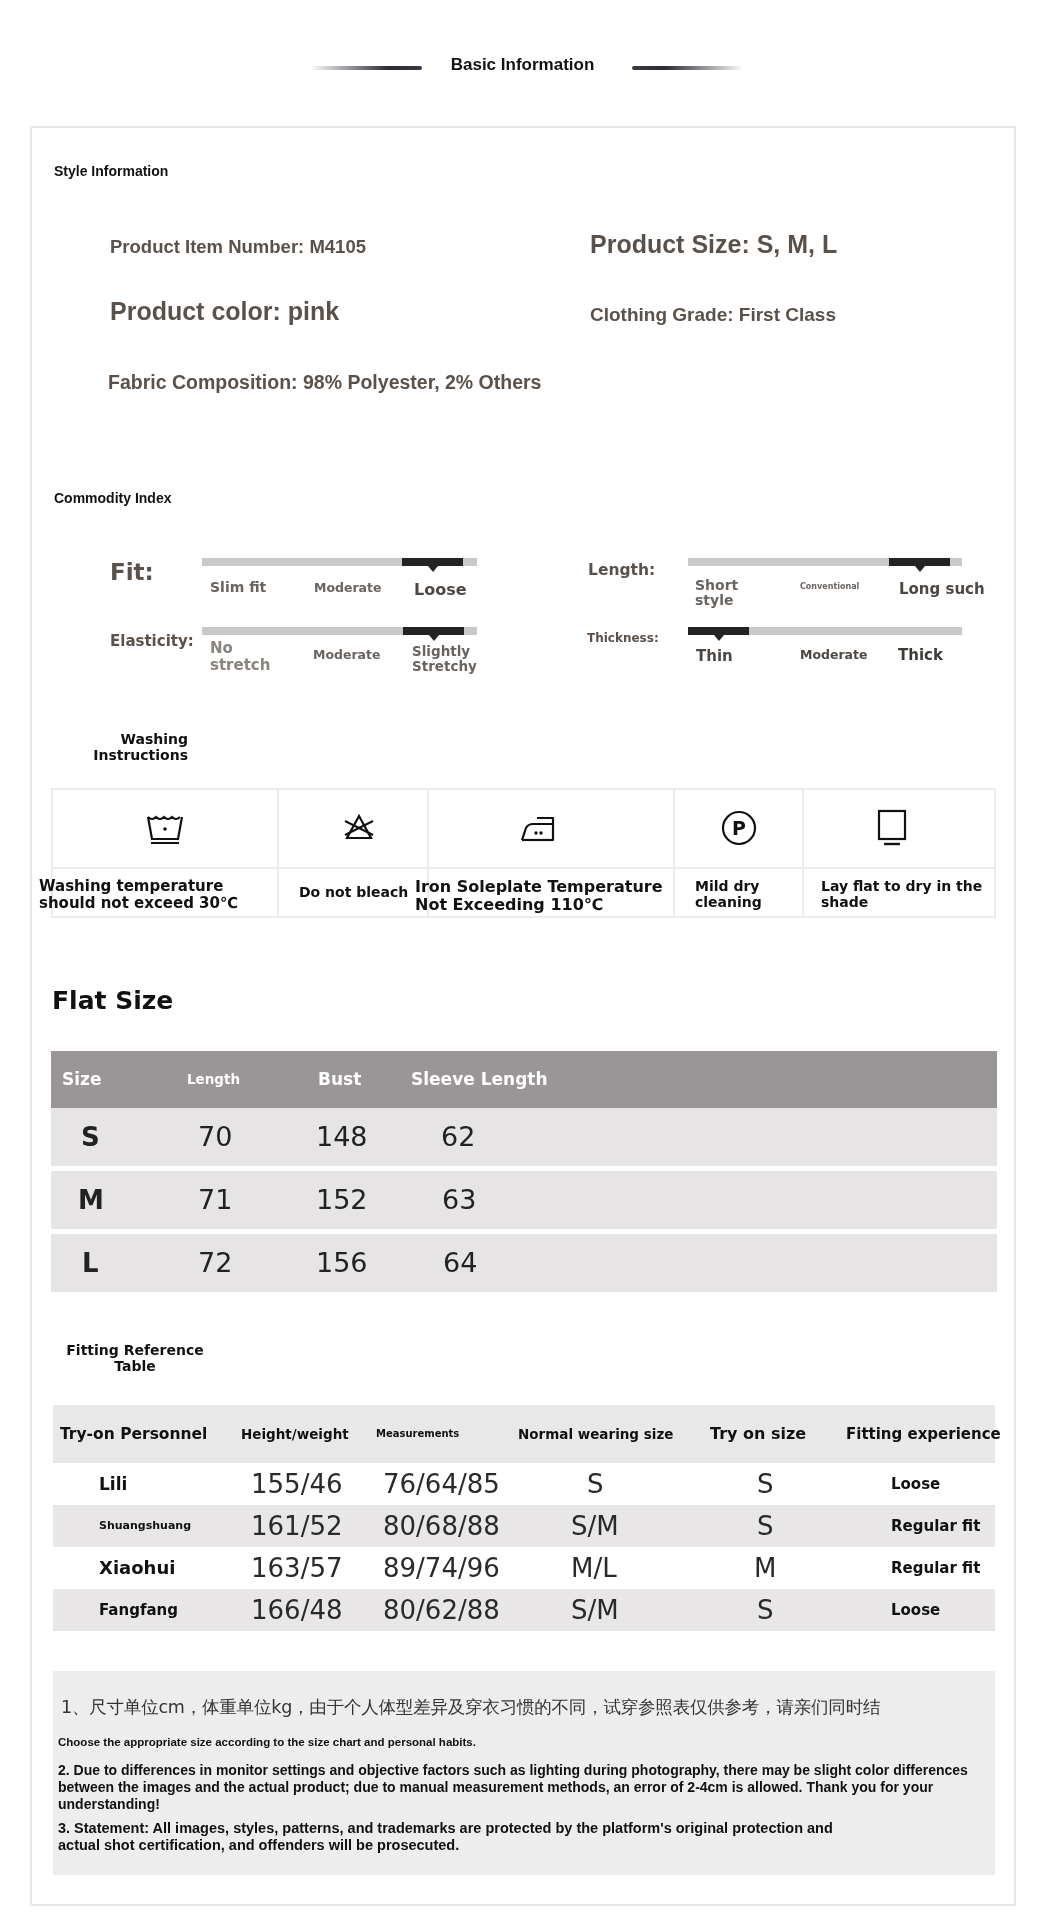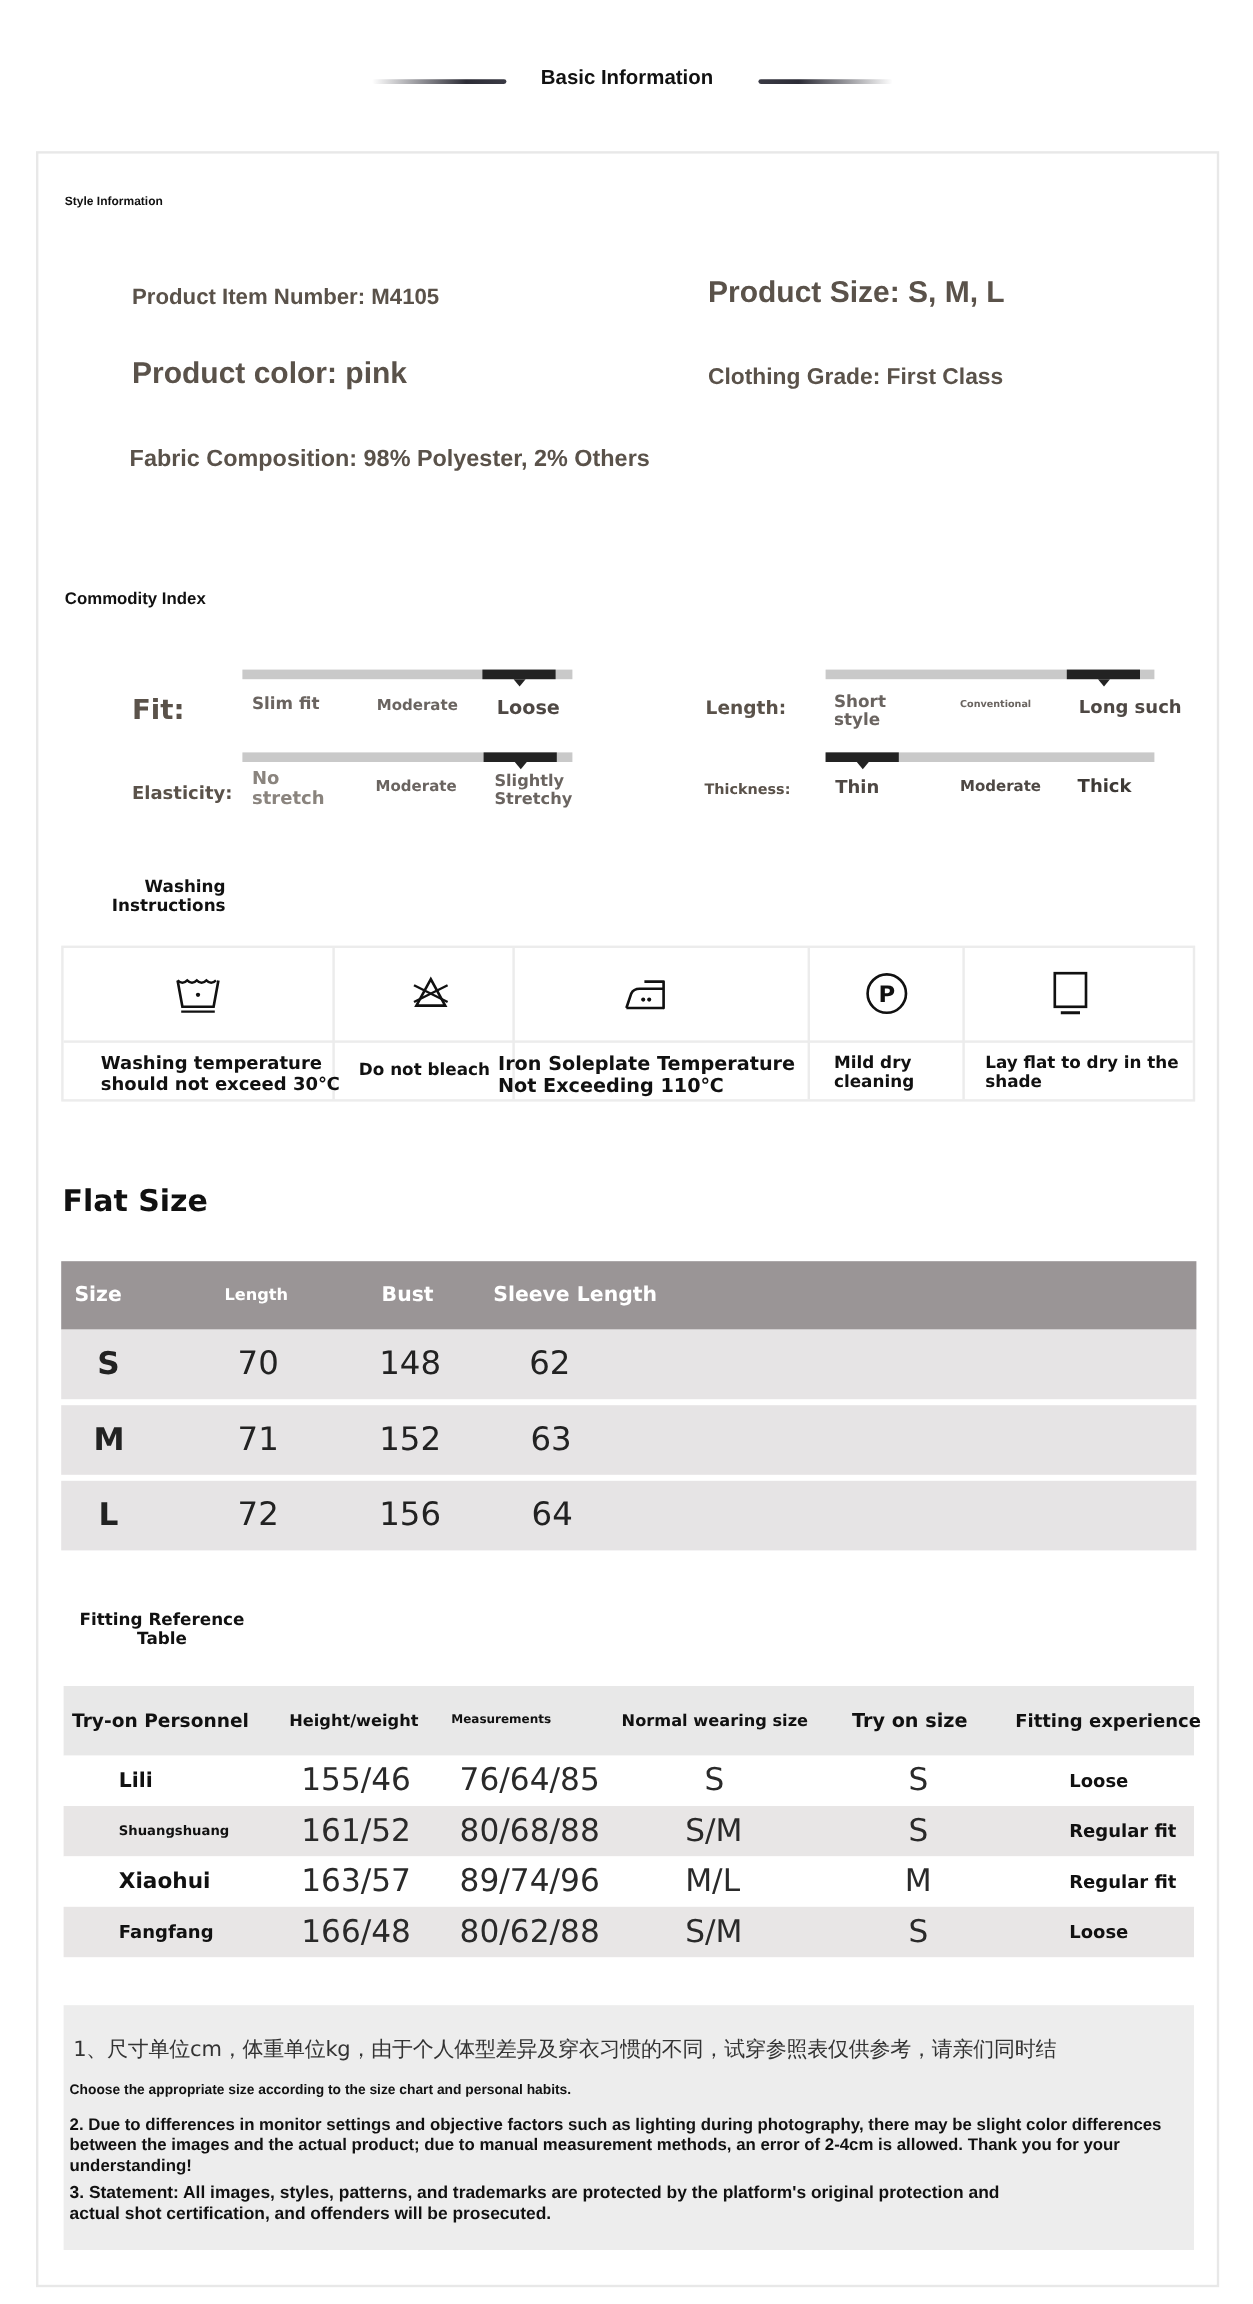--- a/index.html
+++ b/index.html
@@ -13,21 +13,21 @@
     .hdr-title { position: absolute; top: 55px; left: 420px; width: 205px; text-align: center; font-family: "Liberation Sans", sans-serif; font-weight: bold; font-size: 17px; color: #111; }
 
     
     .card { position: absolute; left: 30px; top: 126px; width: 986px; height: 1780px; border: 2px solid #e8e8e8; background: #fff; }
 
     .sec-label { position: absolute; font-family: "Liberation Sans", sans-serif; font-weight: bold; color: #111; }
 
     .info { position: absolute; font-family: "Liberation Sans", sans-serif; font-weight: bold; color: #5a524a; white-space: nowrap; }
 
     
-    .idx-label { position: absolute; font-weight: bold; color: #5a524a; font-family: "DejaVu Sans", sans-serif; margin-top: 20px; }
+    .idx-label { position: absolute; font-weight: bold; color: #5a524a; font-family: "DejaVu Sans", sans-serif; }
     .bar { position: absolute; height: 8px; background: #c9c9c9; }
     .bar .seg { position: absolute; top: 0; height: 8px; background: #232323; }
     .bar .seg .tip { position: absolute; bottom: -6px; left: 50%; margin-left: -5px; width: 0; height: 0; border-left: 5px solid transparent; border-right: 5px solid transparent; border-top: 6px solid #232323; }
     .opt { position: absolute; font-family: "DejaVu Sans", sans-serif; font-weight: bold; color: #6a6460; line-height: 1.1; }
 
     
     .wash { position: absolute; left: 51px; top: 788px; width: 945px; height: 130px; border: 2px solid #ececec; }
     .wash .col { position: absolute; top: 0; height: 126px; border-right: 2px solid #ececec; }
     .wash .col:last-child { border-right: none; }
     .wash .hr { position: absolute; left: 0; right: 0; top: 77px; height: 2px; background: #ececec; }
@@ -62,21 +62,21 @@
   </style>
 </head>
 <body>
 
 <div class="hdr-line left"></div>
 <div class="hdr-title">Basic Information</div>
 <div class="hdr-line right"></div>
 
 <div class="card"></div>
 
-<div class="sec-label" style="left:54px; top:163px; font-size:10px;">Style Information</div>
+<div class="sec-label" style="left:54px; top:163px; font-size:14px;">Style Information</div>
 <div class="info" style="left:110px; top:236px; font-size:18.5px;">Product Item Number: M4105</div>
 <div class="info" style="left:590px; top:230px; font-size:25px;">Product Size: S, M, L</div>
 <div class="info" style="left:110px; top:297px; font-size:25px;">Product color: pink</div>
 <div class="info" style="left:590px; top:304px; font-size:19px;">Clothing Grade: First Class</div>
 <div class="info" style="left:108px; top:371px; font-size:19.5px;">Fabric Composition: 98% Polyester, 2% Others</div>
 
 <div class="sec-label" style="left:54px; top:490px; font-size:14px;">Commodity Index</div>
 
 <div class="idx-label" style="left:110px; top:559px; font-size:23px;">Fit:</div>
 <div class="bar" style="left:202px; top:558px; width:275px;">
@@ -123,21 +123,21 @@
 <div class="wash">
   <div class="hr"></div>
 
   <div class="col" style="left:0; width:226px;">
     <svg class="icon" viewBox="0 0 44 40">
       <path d="M5 9 L9 31 H35 L39 9" fill="none" stroke="#111" stroke-width="2.2"></path>
       <path d="M5 9 q4 4 8 0 q4 4 8 0 q4 4 8 0 q4 4 8 0" fill="none" stroke="#111" stroke-width="2"></path>
       <circle cx="22" cy="21" r="1.8" fill="#111"></circle>
       <line x1="8" y1="35" x2="36" y2="35" stroke="#111" stroke-width="2"></line>
     </svg>
-    <div class="txt" style="left:-14px; width:240px; font-size:15px;margin-left:45px;">Washing temperature should not exceed 30℃</div>
+    <div class="txt" style="left:-14px; width:240px; font-size:15px;">Washing temperature should not exceed 30℃</div>
   </div>
 
   <div class="col" style="left:238px; width:138px;">
     <svg class="icon" viewBox="0 0 44 40">
       <path d="M22 8 L34 30 H10 Z" fill="none" stroke="#111" stroke-width="2.2"></path>
       <line x1="8" y1="13" x2="36" y2="27" stroke="#111" stroke-width="2"></line>
       <line x1="36" y1="13" x2="8" y2="27" stroke="#111" stroke-width="2"></line>
     </svg>
     <div class="txt" style="left:8px; width:118px; top:94px; font-size:14px;">Do not bleach</div>
   </div>

